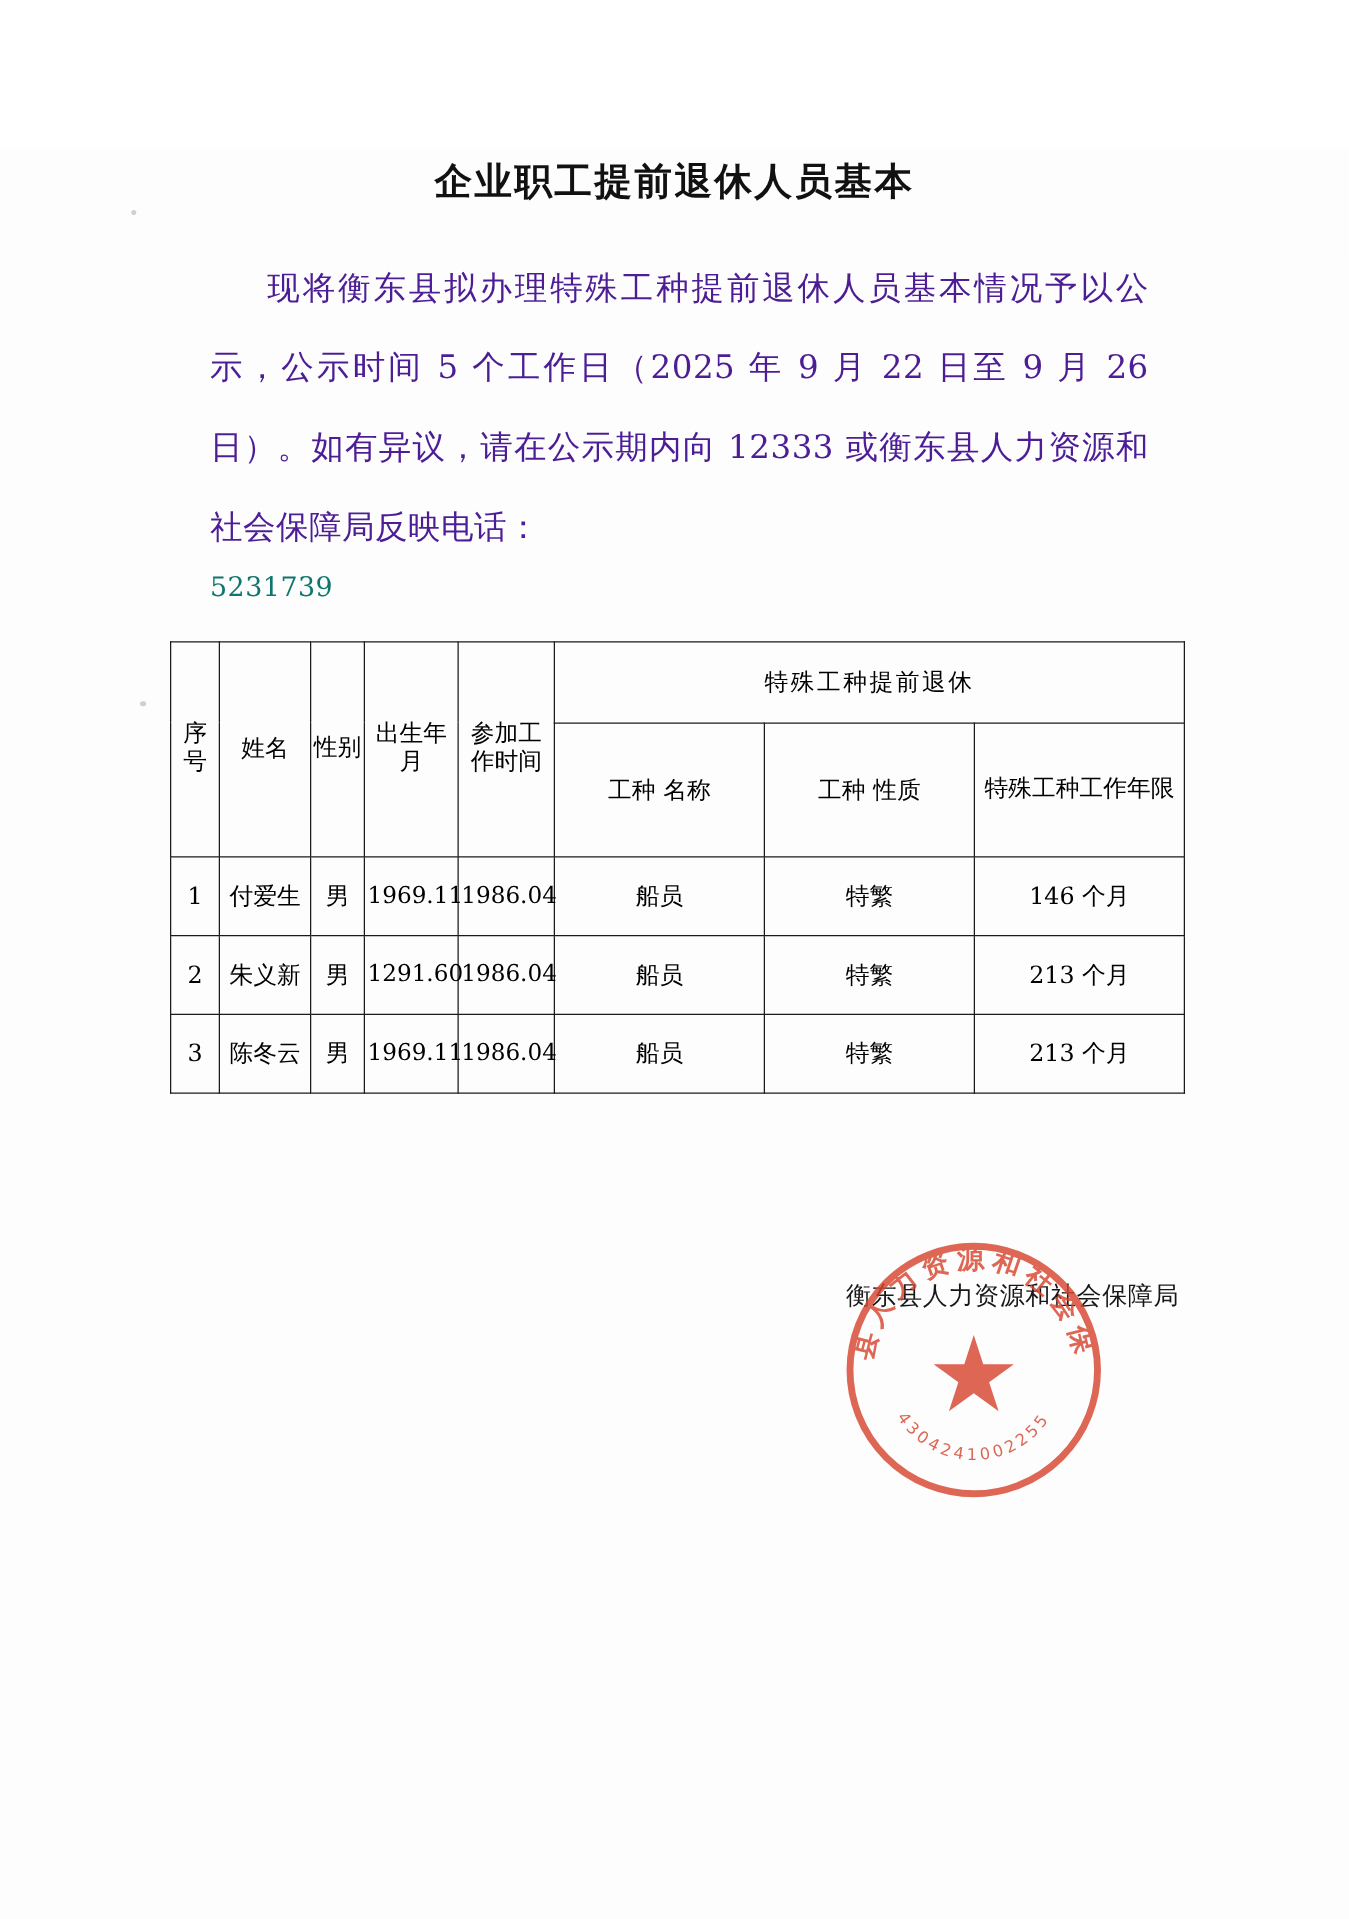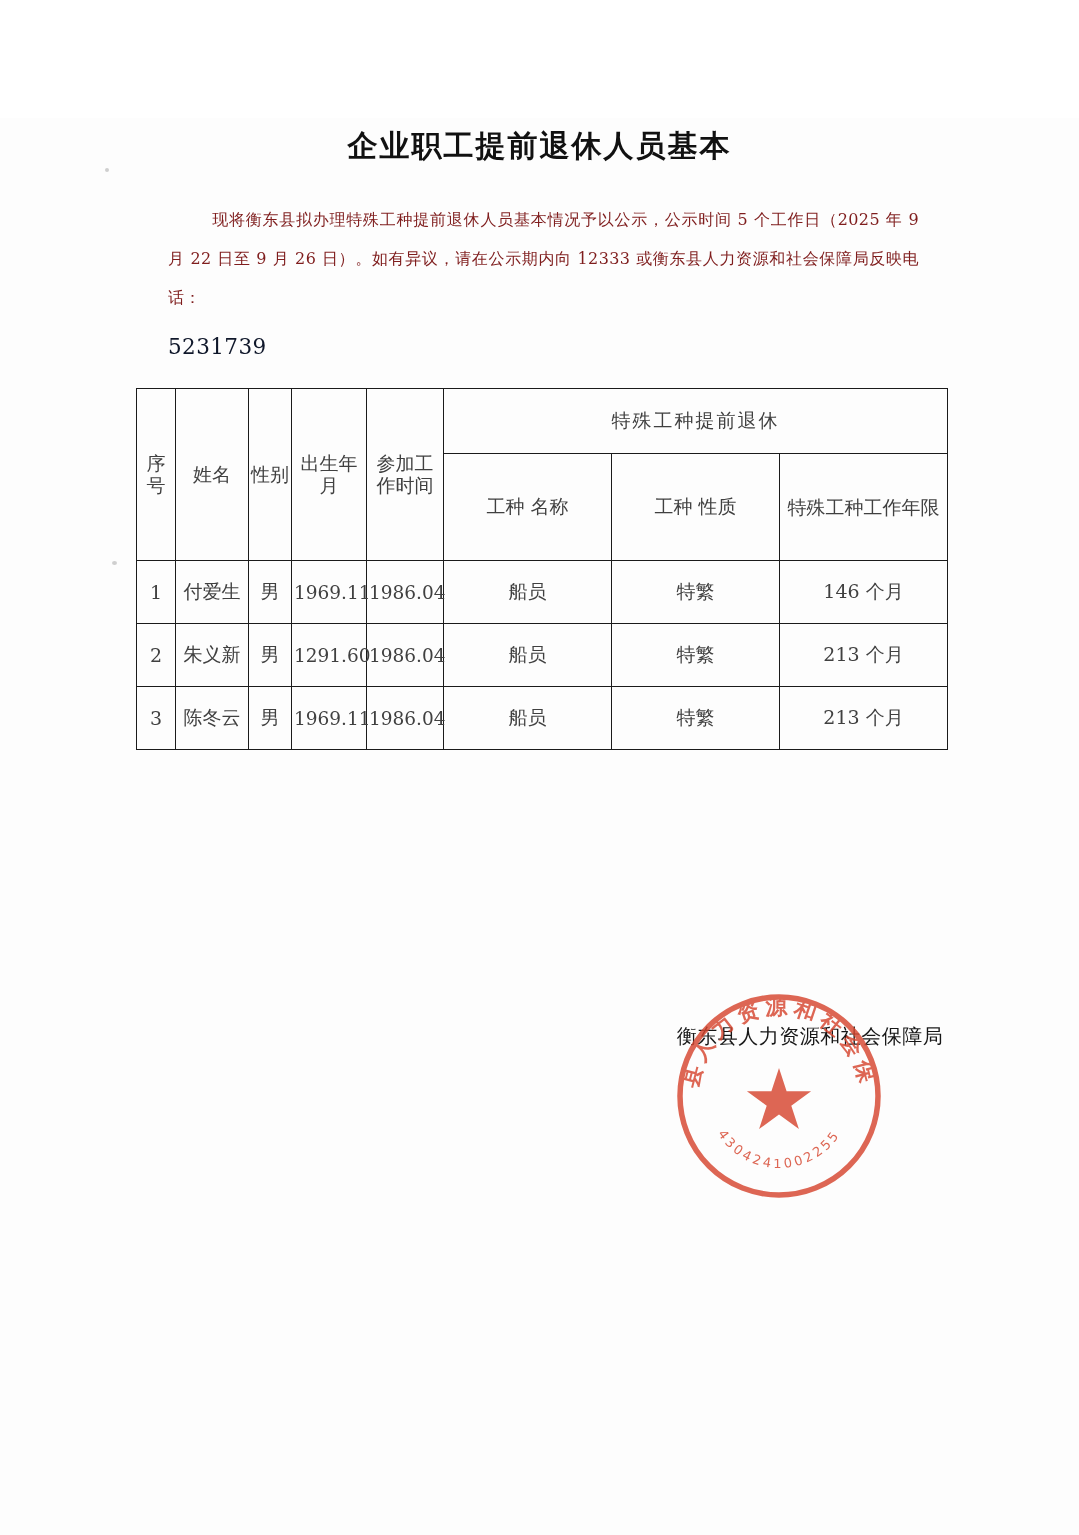--- a/index.html
+++ b/index.html
@@ -28,52 +28,52 @@
   .title-line {
     font-size: 30px;
     font-weight: bold;
     letter-spacing: 2px;
     line-height: 1.85;
     color: #111;
     font-family: "DejaVu Serif", "Liberation Serif", serif;
   }
   .body-text {
     margin: 26px 160px 0 168px;
-    font-size: 16px;
+    font-size: 26px;
     line-height: 2.45;
     letter-spacing: 0.4px;
     text-align: justify;
-    color: #7f1d1d;
+    color: #4c1d95;
   }
   .body-text .indent {
     display: inline-block;
     width: 44px;
   }
   .phone-line {
-    margin: 13px 160px 0 168px;
+    margin: 0 160px 0 168px;
     font-size: 21.5px;
     line-height: 1.6;
     letter-spacing: 0.4px;
-    color: #0f172a;
+    color: #0f766e;
   }
 
   table.notice-table {
     border-collapse: collapse;
     margin: 24px 0 0 136px;
     width: 812px;
     table-layout: fixed;
   }
   table.notice-table td,
   table.notice-table th {
     border: 1px solid #1b1b1b;
     text-align: center;
     vertical-align: middle;
     font-size: 19px;
     font-weight: normal;
-    color: #404040;
+    color: #000000;
     padding: 4px 2px;
     font-family: "DejaVu Serif", "Liberation Serif", serif;
   }
   .grp-header {
     height: 56px;
     font-size: 20px;
     letter-spacing: 2px;
   }
   .col-seq {
     width: 34px;

